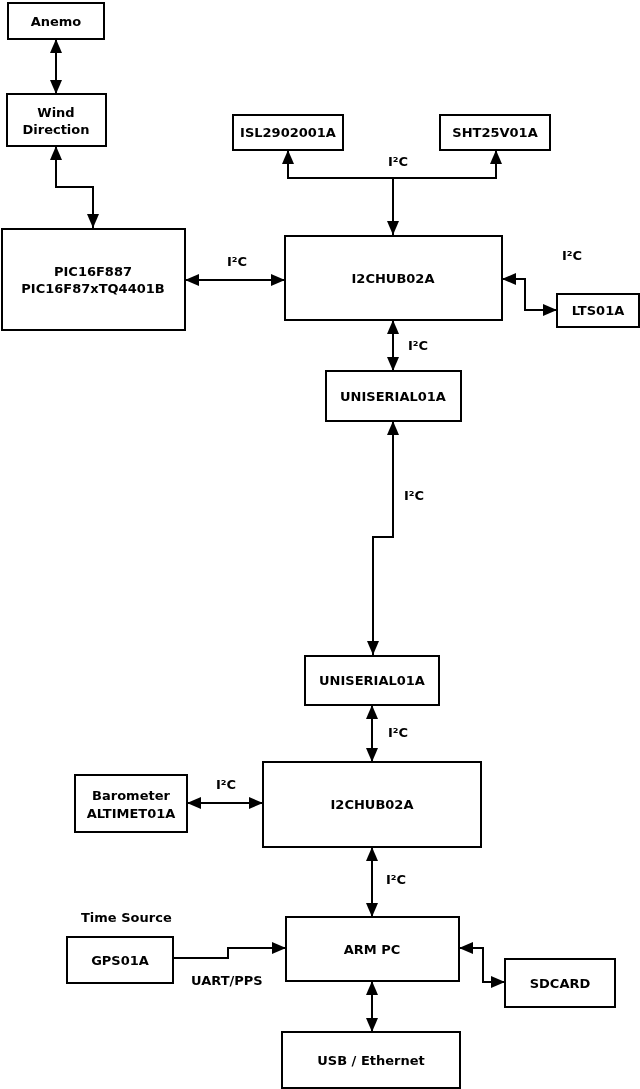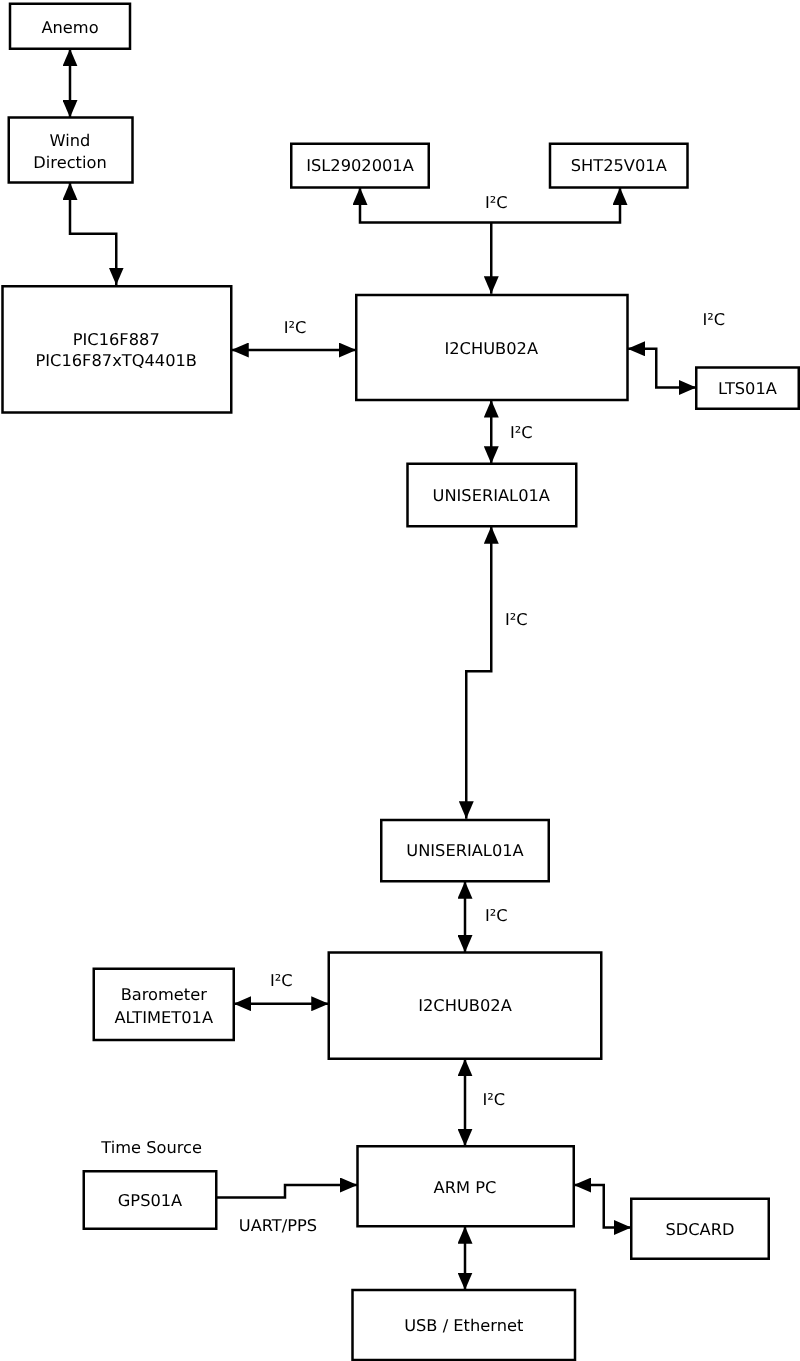--- a/index.html
+++ b/index.html
@@ -8,20 +8,21 @@
     width: 640px;
     height: 1089px;
     background: #ffffff;
     font-family: "DejaVu Sans", sans-serif;
   }
   #diagram-root {
     position: relative;
     width: 640px;
     height: 1089px;
     background: #ffffff;
+    font-weight: bold;
   }
   svg { display: block; }
   .node {
     fill: #ffffff;
     stroke: #000000;
     stroke-width: 2;
   }
   .edge {
     fill: none;
     stroke: #000000;

